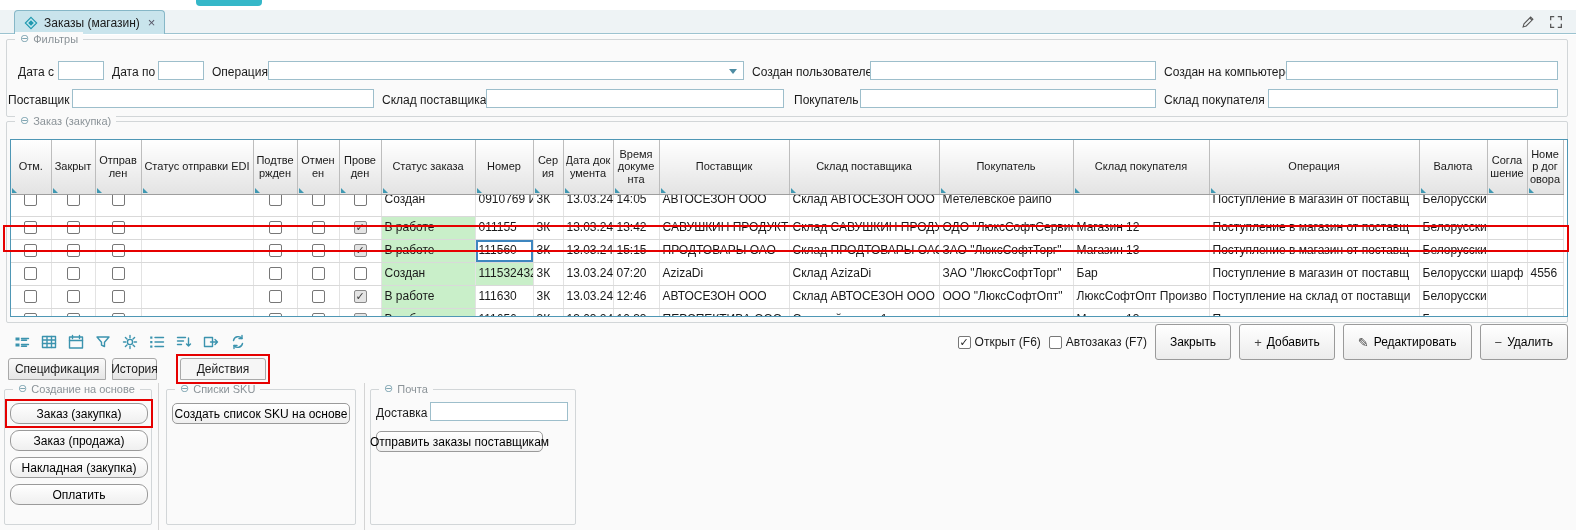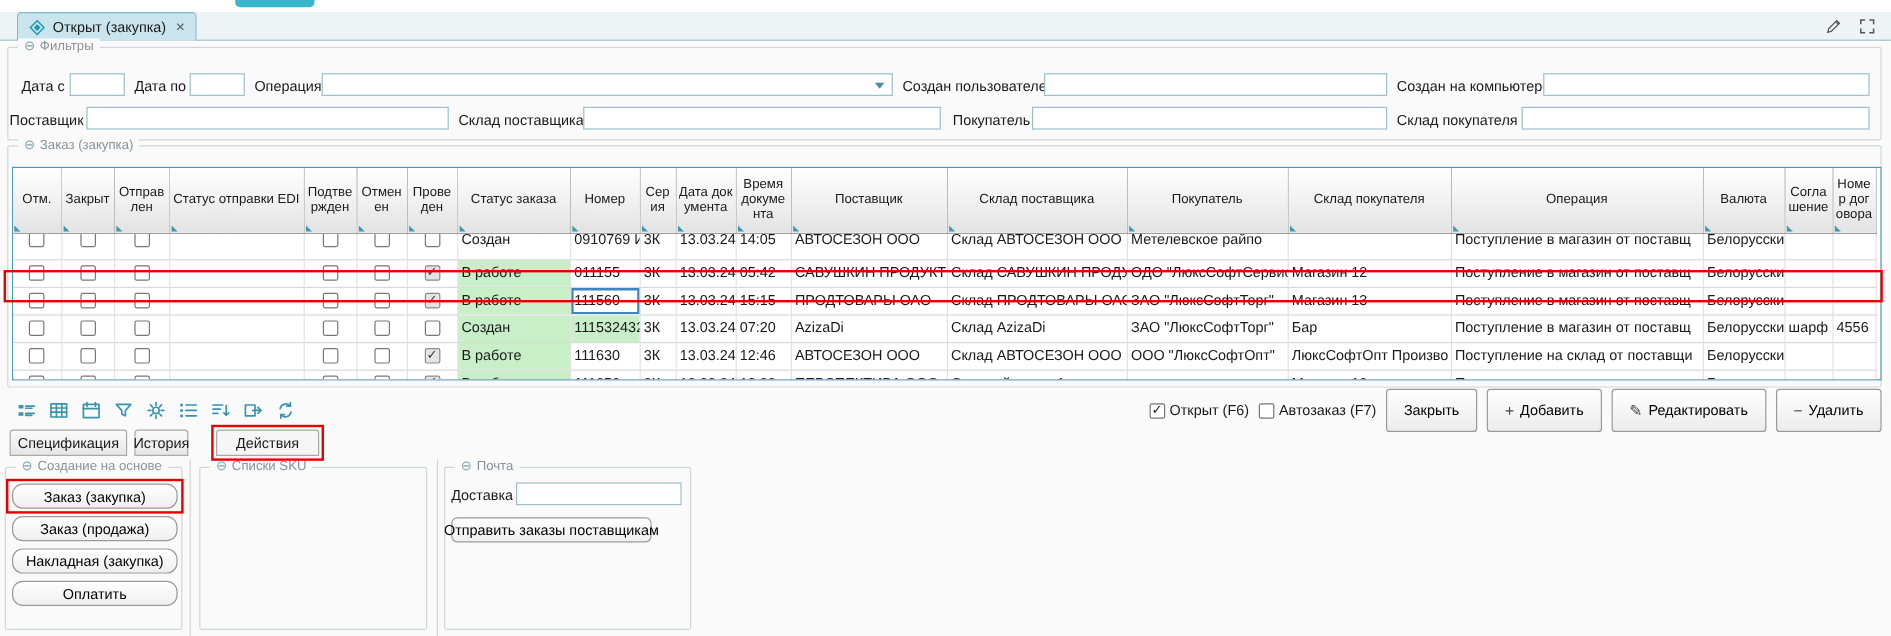--- a/index.html
+++ b/index.html
@@ -76,21 +76,21 @@
   </div>
 
   <div class="tabbar">
     <div class="doctab">
       <span style="display:inline-flex">
           <svg viewBox="0 0 16 16" width="14" height="14">
             <path d="M8 1.5L14.5 8 8 14.5 1.5 8z" fill="#bfe6ee" stroke="#1f98af" stroke-width="1.3"></path>
             <path d="M8 4.8L11.2 8 8 11.2 4.8 8z" fill="#1f98af"></path>
           </svg>
         </span>
-      <span>Открыт (закупка)</span>
+      <span>Заказы (магазин)</span>
       <span class="tabclose">×</span>
     </div>
     <div class="topright">
       <span>
           <svg viewBox="0 0 18 18" width="16" height="16" fill="none" stroke="#555" stroke-width="1.2">
             <path d="M3.5 14.5l1-3.5 7.5-7.5 2.5 2.5-7.5 7.5-3.5 1z"></path>
             <path d="M11 4.5l2.5 2.5"></path>
           </svg>
         </span>
       <span>
@@ -340,21 +340,21 @@
               <td>
                 <div class="cc">011155</div>
               </td>
               <td>
                 <div class="cc">3К</div>
               </td>
               <td>
                 <div class="cc">13.03.24</div>
               </td>
               <td>
-                <div class="cc">05:42</div>
+                <div class="cc">13:42</div>
               </td>
               <td>
                 <div class="cc">САВУШКИН ПРОДУКТ О</div>
               </td>
               <td>
                 <div class="cc">Склад САВУШКИН ПРОДУКТ</div>
               </td>
               <td>
                 <div class="cc">ОДО "ЛюксСофтСервис</div>
               </td>
@@ -789,20 +789,23 @@
     <button class="btn3" style="left:10px;top:449px;width:138px">
         <span>Оплатить</span>
       </button>
 
     <div class="group" style="left:166px;top:354px;width:190px;height:136px">
       <span class="glegend">
         <span class="collapse-icon">⊖</span>
         <span>Списки SKU</span>
       </span>
     </div>
+    <button class="btn3" style="left:172px;top:368px;width:178px;border-radius:5px">
+        <span>Создать список SKU на основе</span>
+      </button>
 
     <div class="group" style="left:370px;top:354px;width:206px;height:136px">
       <span class="glegend">
         <span class="collapse-icon">⊖</span>
         <span>Почта</span>
       </span>
     </div>
     <span class="flabel" style="left:376px;top:369px">Доставка</span>
     <input class="tin" style="left: 430px; top: 367px; width: 138px;" value="">
     <button class="btn3" style="left:376px;top:396px;width:167px;border-radius:5px">

